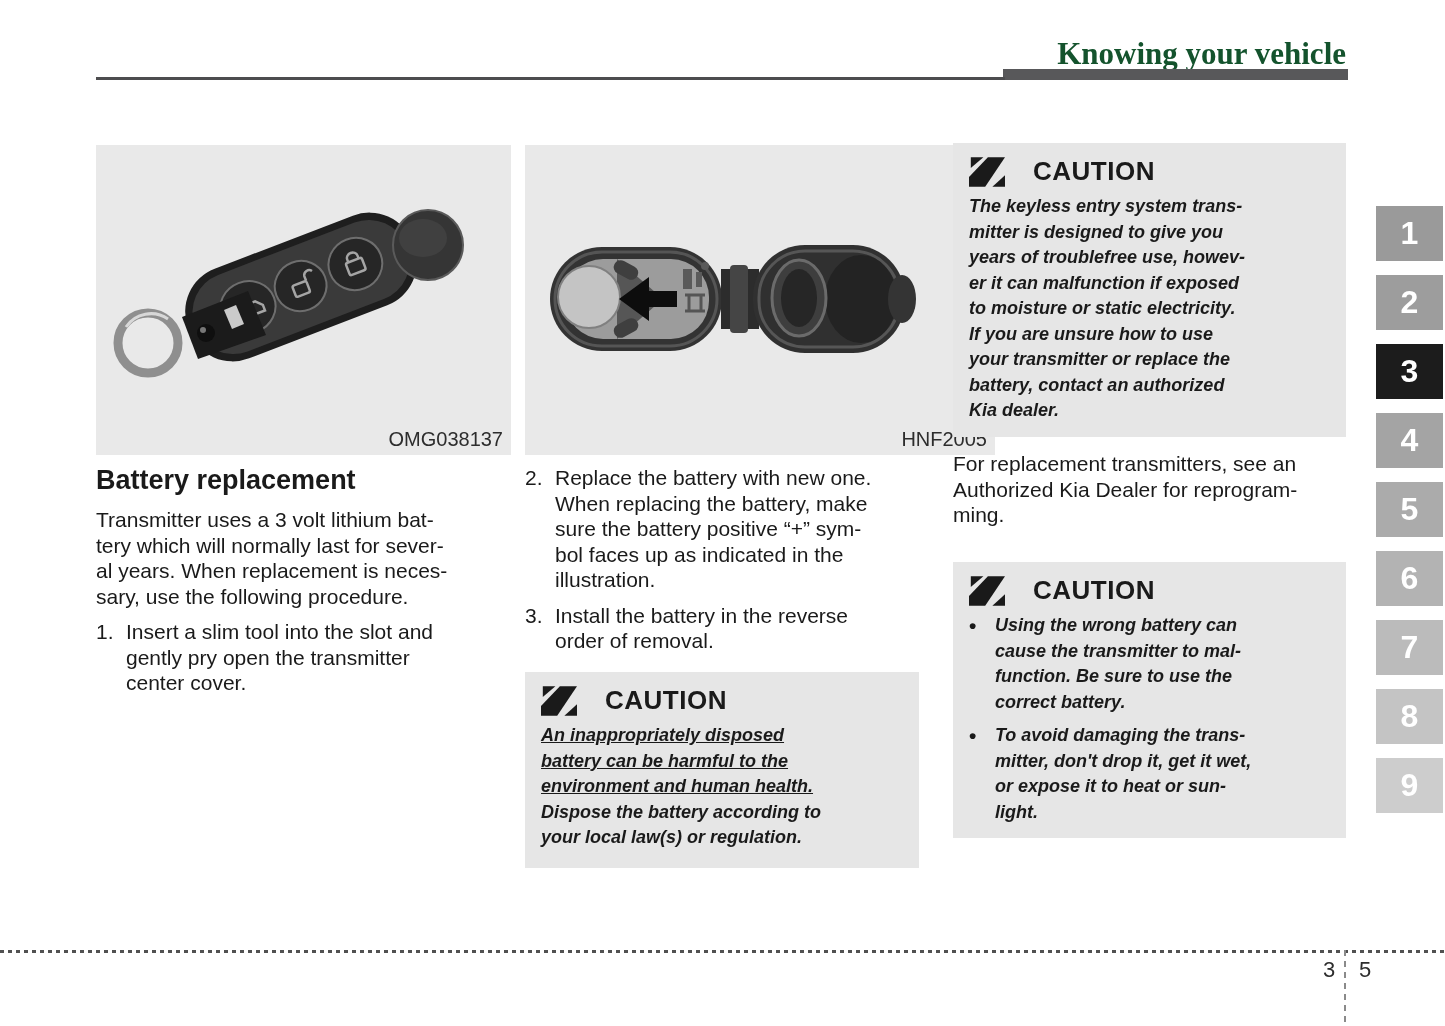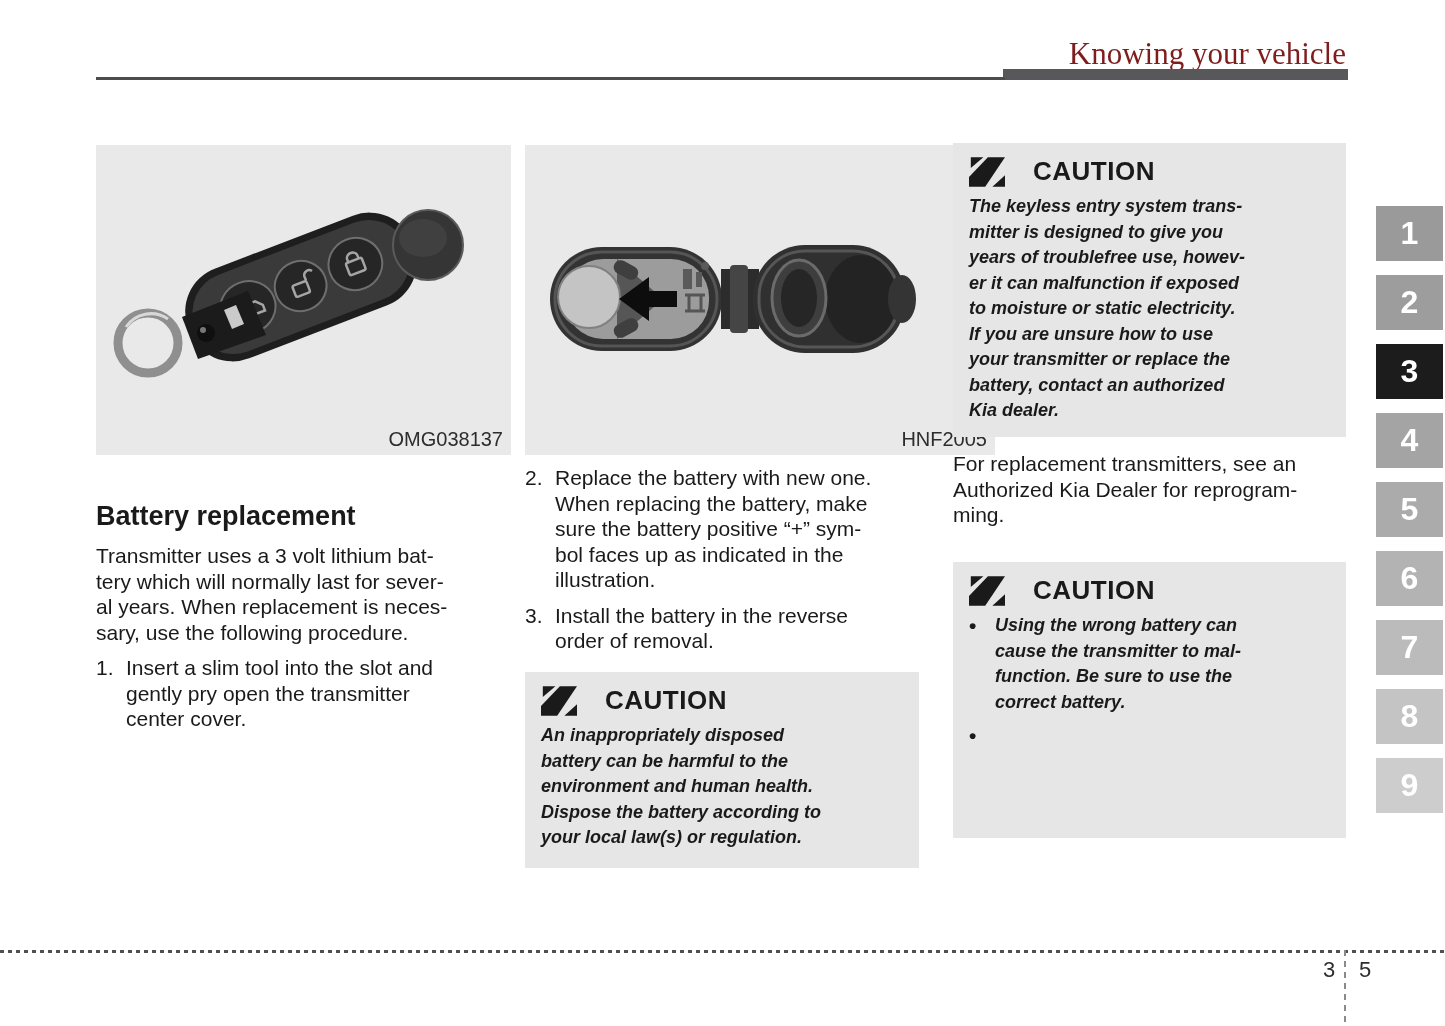--- a/index.html
+++ b/index.html
@@ -3,53 +3,53 @@
 <meta charset="utf-8">
 <style>
   html,body { margin:0; padding:0; background:#ffffff; }
   .page {
     position:relative; width:1445px; height:1026px; background:#ffffff;
     font-family:"Liberation Sans", sans-serif; color:#1a1a1a; overflow:hidden;
   }
   
   .header-title {
     position:absolute; top:36px; right:99px;
-    font-family:"Liberation Serif", serif; font-size:31px; color:#7f1d1d;
+    font-family:"Liberation Serif", serif; font-size:31px; color:#14532d;font-weight:bold;
   }
   .header-bar { position:absolute; left:1003px; top:69px; width:345px; height:11px; background:#58585a; }
   .header-line { position:absolute; left:96px; top:77px; width:909px; height:3px; background:#4d4d4f; }
 
   
   .img-box { position:absolute; top:145px; height:310px; background:#e9e9e9; }
   .img-box.first { left:96px; width:395px;padding-left:20px; }
   .img-box.second { left:525px; width:470px; }
   .img-box svg { position:absolute; left:0; top:0; }
   .img-caption { position:absolute; right:8px; bottom:4px; font-size:20px; color:#2d2d2d; }
 
   
   .txt-col { position:absolute; }
-  .col1 { left:96px; top:463px; width:398px;margin-top:36px; }
+  .col1 { left:96px; top:463px; width:398px; }
   .col2 { left:525px; top:465px; width:397px; }
   .section-heading { font-size:27px; font-weight:bold; line-height:34px; margin:0 0 10px 0; }
   .body-text { font-size:21px; line-height:25.5px; white-space:pre-line; }
   .step { display:flex; margin-top:10px; }
   .step-num { width:30px; flex:0 0 30px; font-size:21px; line-height:25.5px; }
   .col3-para { position:absolute; left:953px; top:451px; width:398px; }
 
   
   .caution-box { position:absolute; background:#e6e6e6; box-sizing:border-box; padding:13px 16px 10px 16px; }
   .caution-box.c2 { left:525px; top:672px; width:394px; height:196px; }
   .caution-box.c3a { left:953px; top:143px; width:393px; height:294px; }
   .caution-box.c3b { left:953px; top:562px; width:393px; height:276px; }
   .caution-title-row { display:flex; align-items:center; gap:28px; margin-bottom:7px; }
   .cicon { width:36px; height:30px; flex:0 0 36px; }
   .caution-title { font-size:26px; font-weight:bold; letter-spacing:0.5px; }
   .caution-body { font-size:18px; line-height:25.5px; font-weight:bold; font-style:italic; white-space:pre-line; }
   .caution-para { }
-  .caution-para.firstp { margin-top:0; }
+  .caution-para.firstp { margin-top:0;text-decoration:underline; }
   .bullet-row { display:flex; margin-top:8px; }
   .bullet-row.firstb { margin-top:0; }
   .bullet-glyph { width:26px; flex:0 0 26px; font-size:21px; line-height:25.5px; font-weight:bold; }
 
   
   .tab {
     position:absolute; left:1376px; width:67px; height:55px;
     color:#ffffff; font-weight:bold; font-size:32px;
     display:flex; align-items:center; justify-content:center;
   }
@@ -205,20 +205,24 @@
     </div>
     <div class="bullet-row firstb">
       <span class="bullet-glyph">•</span>
       <div class="caution-body">Using the wrong battery can
 cause the transmitter to mal-
 function. Be sure to use the
 correct battery.</div>
     </div>
     <div class="bullet-row">
       <span class="bullet-glyph">•</span>
+      <div class="caution-body">To avoid damaging the trans-
+mitter, don't drop it, get it wet,
+or expose it to heat or sun-
+light.</div>
     </div>
   </div>
 
   <div id="tabs">
       <div class="tab" style="top: 206px; background: rgb(154, 154, 154);">1</div>
       <div class="tab" style="top: 275px; background: rgb(157, 157, 157);">2</div>
       <div class="tab" style="top: 344px; background: rgb(28, 28, 28);">3</div>
       <div class="tab" style="top: 413px; background: rgb(164, 164, 164);">4</div>
       <div class="tab" style="top: 482px; background: rgb(171, 171, 171);">5</div>
       <div class="tab" style="top: 551px; background: rgb(179, 179, 179);">6</div>

